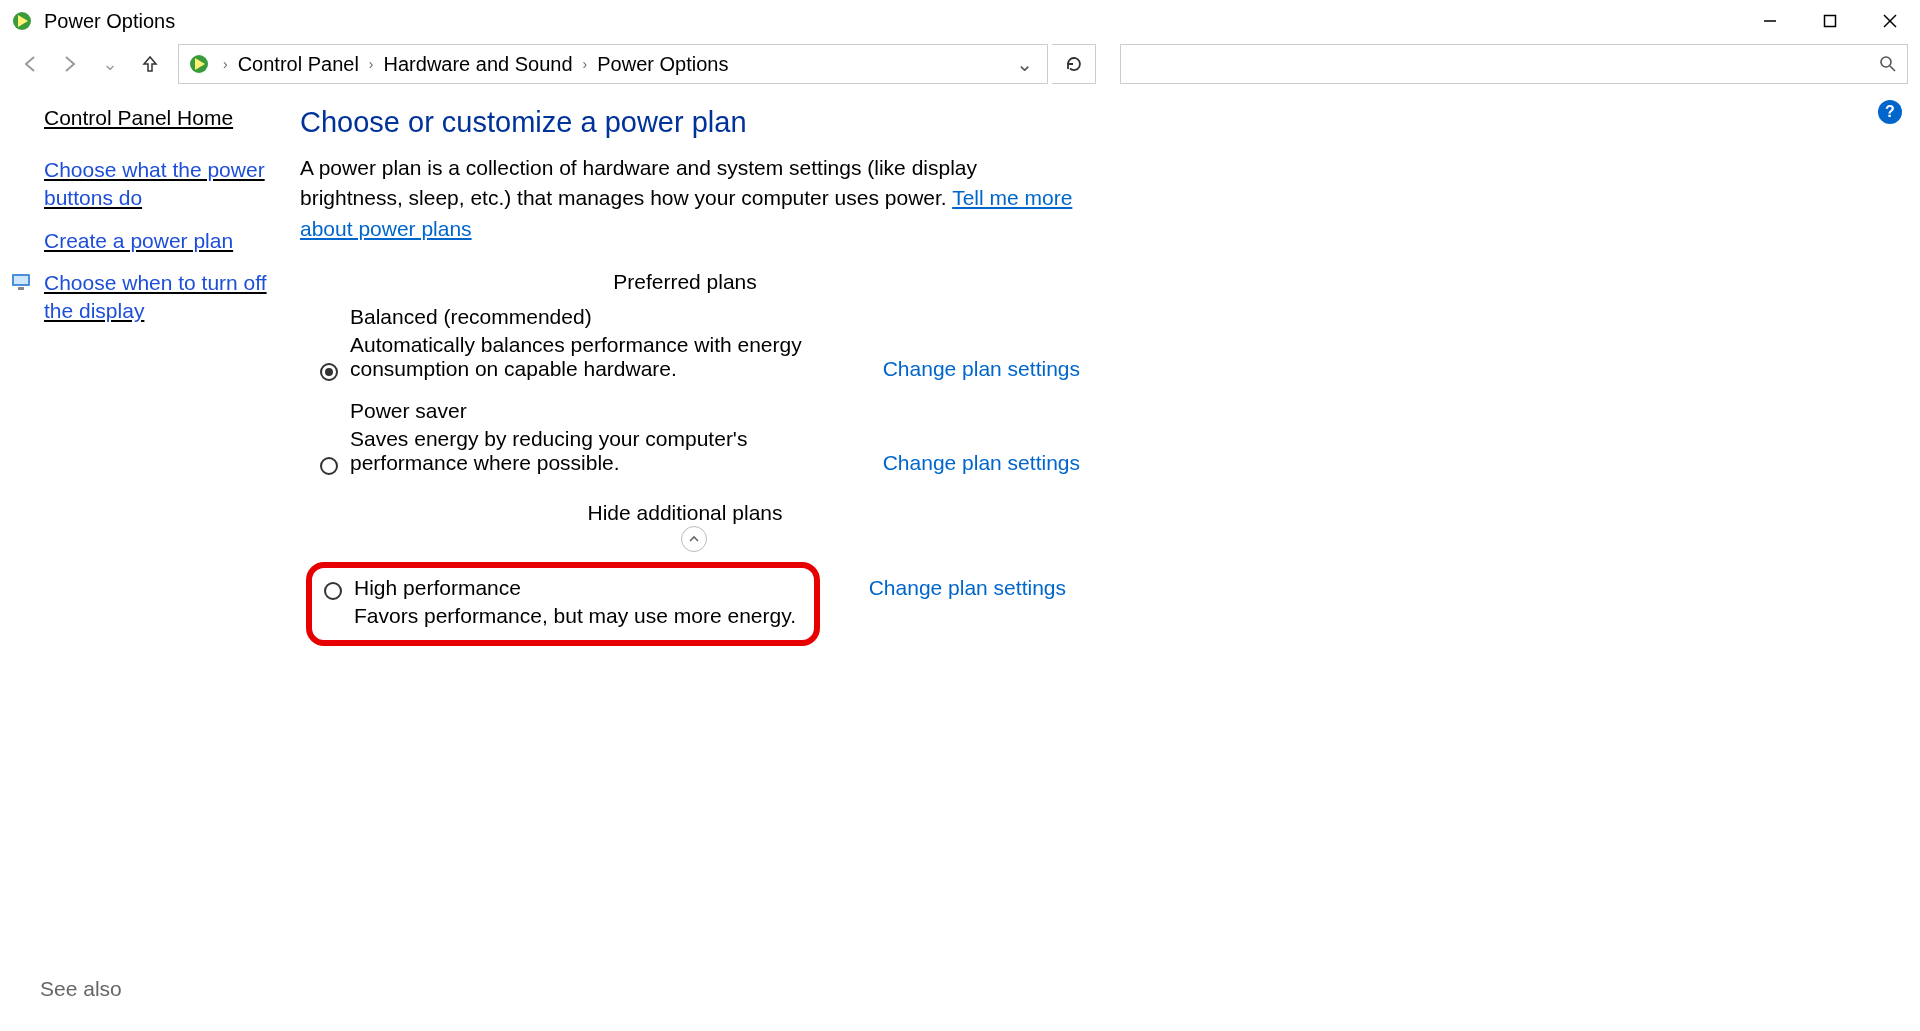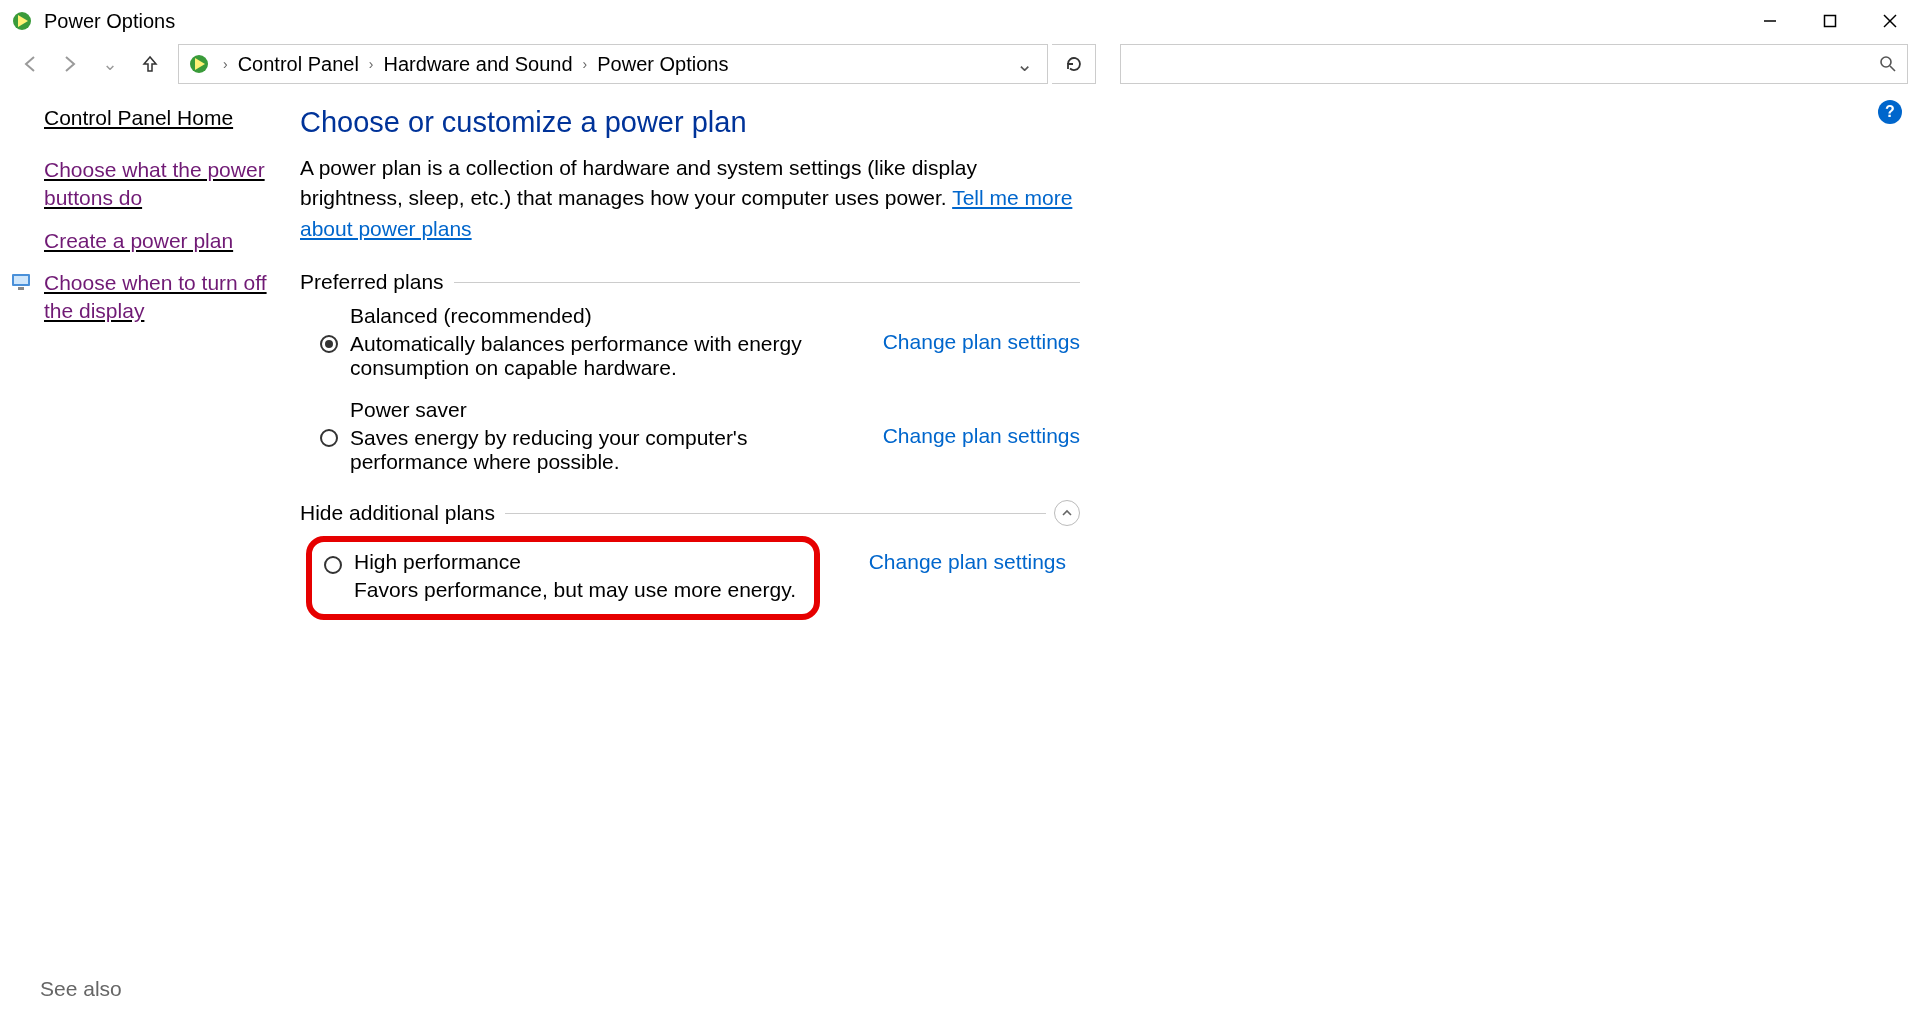--- a/index.html
+++ b/index.html
@@ -25,35 +25,35 @@
 .addr-drop { color: #555; padding: 0 6px; }
 .refresh { width: 44px; height: 40px; border: 1px solid #ccc; border-left: none; display: flex; align-items: center; justify-content: center; }
 .searchbox { flex: 1; height: 40px; border: 1px solid #ccc; margin-left: 20px; display: flex; align-items: center; padding: 0 10px; }
 .searchbox .sp { flex: 1; }
 .search-icon { color: #555; }
 
 
 .body { display: flex; height: calc(100% - 86px); position: relative; }
 .sidebar { width: 300px; padding: 20px 16px 20px 44px; position: relative; text-decoration: underline; }
 .side-home { font-size: 21px; color: #000; margin-bottom: 26px; cursor: pointer; }
-.side-link { color: #701a75; font-size: 21px; margin-bottom: 14px; cursor: pointer; line-height: 1.35; position: relative; }
+.side-link { color: #1d4ed8; font-size: 21px; margin-bottom: 14px; cursor: pointer; line-height: 1.35; position: relative; }
 .side-ic { position: absolute; left: -34px; top: 2px; width: 22px; height: 22px; }
 .see-also { position: absolute; bottom: 30px; left: 40px; color: #666; font-size: 21px; }
 
 .main { flex: 1; padding: 20px 40px 20px 0; position: relative; }
 .heading { color: #003399; font-size: 29px; font-weight: 400; margin-bottom: 14px; }
 .desc { font-size: 21px; max-width: 780px; line-height: 1.45; }
 .desc a { color: #0066cc; text-decoration: underline; }
 
-.section-label { display: flex; align-items: center; margin-top: 26px; margin-bottom: 10px; width: 780px; }
+.section-label { display: flex; align-items: center; margin-top: 26px; margin-bottom: 10px; width: 780px; flex-direction: column; }
 .section-label .txt { font-size: 21px; padding-right: 10px; }
 .section-label .line { flex: 1; border-top: 1px solid #ccc; }
 .section-label .toggle { width: 26px; height: 26px; border: 1px solid #bbb; border-radius: 50%; display: flex; align-items: center; justify-content: center; margin-left: 8px; color: #555; }
 
-.plan { display: flex; align-items: center; width: 760px; margin: 2px 0 18px 20px; position: relative; }
+.plan { display: flex; align-items: flex-end; width: 760px; margin: 2px 0 18px 20px; position: relative; }
 .radio { width: 18px; height: 18px; border: 2px solid #333; border-radius: 50%; margin-top: 4px; margin-right: 12px; flex-shrink: 0; display: flex; align-items: center; justify-content: center; }
 .radio.sel::after { content: ""; width: 8px; height: 8px; background: #333; border-radius: 50%; }
 .plan-body { flex: 1; }
 .plan-name { font-size: 21px; }
 .plan-desc { font-size: 21px; margin-top: 4px; }
 .change-link { color: #0066cc; font-size: 21px; cursor: pointer; white-space: nowrap; margin-left: 20px; }
 
 .highlight-box { border: 6px solid #e60000; border-radius: 18px; padding: 8px 18px 12px 12px; display: inline-flex; align-items: flex-start; }
 .highlight-wrap { display: flex; align-items: flex-start; width: 760px; margin: 6px 0 18px 6px; }
 

